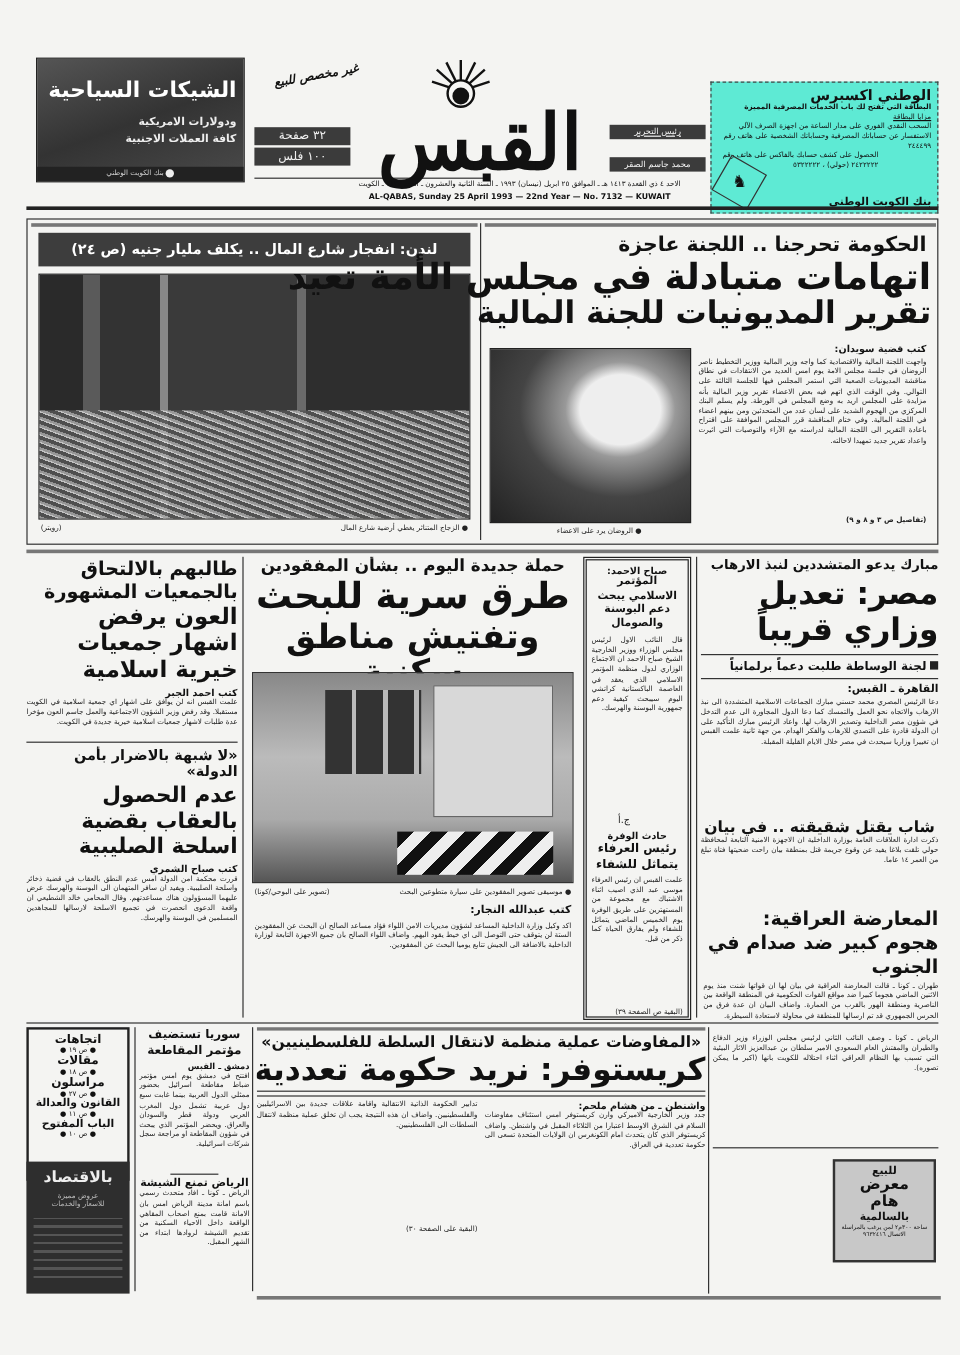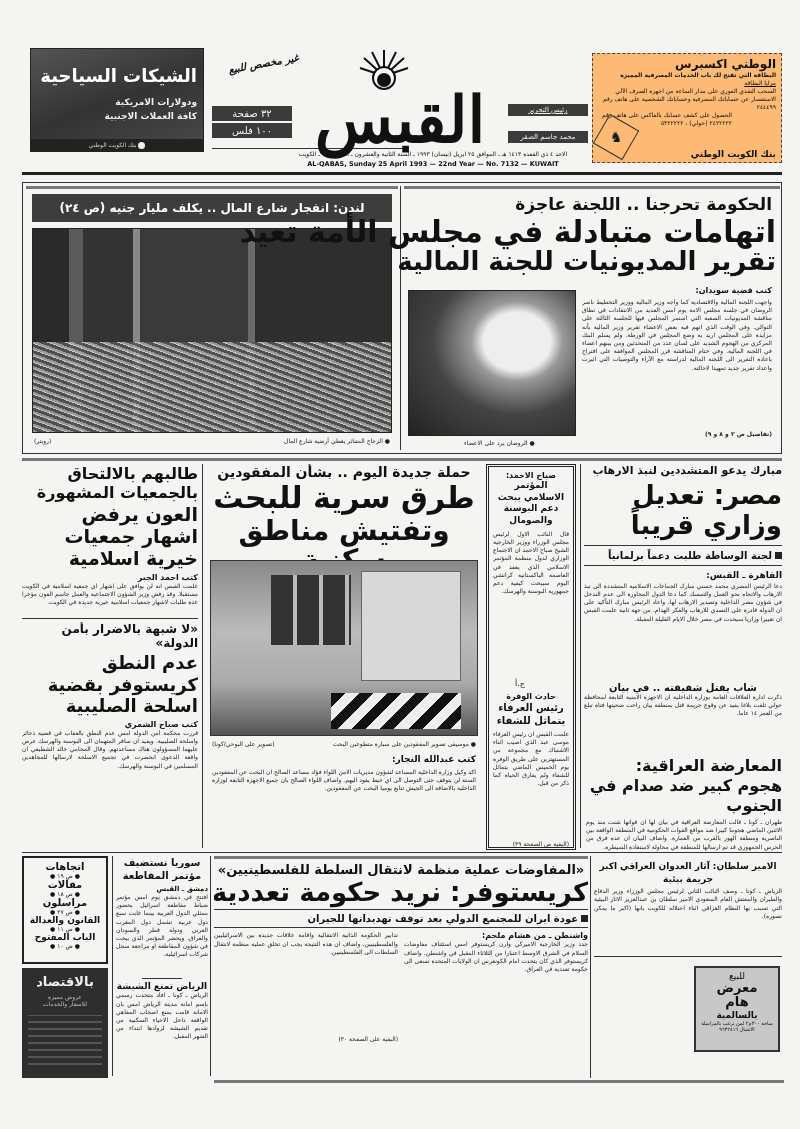--- a/index.html
+++ b/index.html
@@ -62,21 +62,21 @@
     </svg>
   </div>
 
   <div class="abs mast-logo" style="left:302px;top:88px;width:196px;text-align:center;font-size:64px;">القبس</div>
 
   <div class="abs" style="left:508px;top:104px;width:80px;">
     <div class="label-bar" style="font-size:7px;margin-bottom:15px;text-decoration:underline;">رئيس التحرير</div>
     <div class="label-bar" style="font-size:7px;">محمد جاسم الصقر</div>
   </div>
 
-  <div class="abs" style="left:592px;top:53px;width:190px;height:110px;border:1px dashed #444;padding:3px 5px;background:#fdba74;">
+  <div class="abs" style="left:592px;top:68px;width:190px;height:110px;border:1px dashed #444;padding:3px 5px;background:#5eead4;">
     <div style="font-size:12px;font-weight:900;text-align:right;">الوطني اكسبرس</div>
     <div class="ad-text" style="font-weight:700;">البطاقة التي تفتح لك باب الخدمات المصرفية المميزة</div>
     <div class="ad-text" style="text-decoration:underline;">مزايا البطاقة</div>
     <div class="ad-text">السحب النقدي الفوري على مدار الساعة من اجهزة الصرف الآلي</div>
     <div class="ad-text">الاستفسار عن حساباتك المصرفية وحساباتك الشخصية على هاتف رقم ٢٤٤٤٩٩</div>
     <div class="ad-text" style="margin-right:44px;">الحصول على كشف حسابك بالفاكس على هاتف رقم ٢٤٢٢٢٢٢ (حولي) ، ٥٣٢٢٢٢٢</div>
     <div style="position:absolute;right:5px;bottom:3px;font-size:9px;font-weight:900;">بنك الكويت الوطني</div>
     <div style="position:absolute;left:6px;bottom:8px;width:34px;height:34px;border:1px solid #333;transform:rotate(30deg);display:flex;align-items:center;justify-content:center;">
       <span style="font-size:14px;transform:rotate(-30deg);">♞</span>
     </div>
@@ -120,21 +120,21 @@
 <div class="col" style="left:584px;top:464px;width:198px;height:384px;">
   <div class="kicker" style="font-size:11px;">مبارك يدعو المتشددين لنبذ الارهاب</div>
   <div class="headline" style="font-size:26px;margin-top:4px;line-height:1.15;">مصر: تعديل وزاري قريباً</div>
   <div class="rule-thin" style="position:relative;margin:4px 0;width:100%;"></div>
   <div class="kicker" style="font-size:10px;">
     <span style="display:inline-block;width:7px;height:7px;background:#222;margin-left:3px;"></span><span>لجنة الوساطة طلبت دعماً برلمانياً</span>
   </div>
   <div class="rule-thin" style="position:relative;margin:4px 0;width:100%;"></div>
   <div class="byline">القاهرة ـ القبس:</div>
   <div class="body-text" style="height:96px;overflow:hidden;margin-top:2px;">دعا الرئيس المصري محمد حسني مبارك الجماعات الاسلامية المتشددة الى نبذ الارهاب والاتجاه نحو العمل والتمسك كما دعا الدول المجاورة الى عدم التدخل في شؤون مصر الداخلية وتصدير الارهاب لها. واعاد الرئيس مبارك التأكيد على ان الدولة قادرة على التصدي للارهاب والفكر الهدام. من جهة ثانية علمت القبس ان تغييرا وزاريا سيحدث في مصر خلال الايام القليلة المقبلة.</div>
-  <div class="kicker" style="font-size:10px;text-align:center;margin-top:4px;">شاب يقتل شقيقته .. في بيان</div>
+  <div class="kicker" style="font-size:13px;text-align:center;margin-top:4px;">شاب يقتل شقيقته .. في بيان</div>
   <div class="body-text" style="height:80px;overflow:hidden;">ذكرت ادارة العلاقات العامة بوزارة الداخلية ان الاجهزة الامنية التابعة لمحافظة حولي تلقت بلاغا يفيد عن وقوع جريمة قتل بمنطقة بيان راحت ضحيتها فتاة تبلغ من العمر ١٤ عاما.</div>
 </div>
 
 <div class="vrule" style="left:580px;top:464px;height:384px;"></div>
 
 <div class="col dbl" style="left:486px;top:464px;width:90px;height:386px;padding:4px;">
   <div class="kicker" style="font-size:8px;text-align:center;">صباح الاحمد:</div>
   <div class="kicker" style="font-size:9px;text-align:center;line-height:1.3;">المؤتمر الاسلامي يبحث دعم البوسنة والصومال</div>
   <div class="body-text" style="height:150px;overflow:hidden;margin-top:3px;">قال النائب الاول لرئيس مجلس الوزراء ووزير الخارجية الشيخ صباح الاحمد ان الاجتماع الوزاري لدول منظمة المؤتمر الاسلامي الذي يعقد في العاصمة الباكستانية كراتشي اليوم سيبحث كيفية دعم جمهورية البوسنة والهرسك.</div>
   <div class="body-text" style="text-align:left;font-size:8px;padding-left:22px;">ج.أ</div>
@@ -165,28 +165,28 @@
   <div class="kicker" style="font-size:16px;">طالبهم بالالتحاق بالجمعيات المشهورة</div>
   <div class="headline" style="font-size:19px;margin-top:2px;line-height:1.15;">العون يرفض اشهار جمعيات خيرية اسلامية</div>
   <div class="byline" style="font-size:8px;margin-top:3px;">كتب احمد الجبر</div>
   <div class="body-text" style="height:60px;overflow:hidden;">علمت القبس انه لن يوافق على اشهار اي جمعية اسلامية في الكويت مستقبلا. وقد رفض وزير الشؤون الاجتماعية والعمل جاسم العون مؤخرا عدة طلبات لاشهار جمعيات اسلامية خيرية جديدة في الكويت.</div>
 </div>
 
 <div class="rule-thin" style="left:22px;top:618px;width:176px;"></div>
 
 <div class="col" style="left:22px;top:622px;width:176px;height:210px;">
   <div class="kicker" style="font-size:12px;">«لا شبهة بالاضرار بأمن الدولة»</div>
-  <div class="headline" style="font-size:18px;margin-top:2px;line-height:1.2;">عدم النطق كريستوفر بقضية اسلحة الصليبية</div>
+  <div class="headline" style="font-size:18px;margin-top:2px;line-height:1.2;">عدم الحصول بالعقاب بقضية اسلحة الصليبية</div>
   <div class="byline" style="font-size:8px;margin-top:3px;">كتب صباح الشمري</div>
   <div class="body-text" style="height:110px;overflow:hidden;">قررت محكمة امن الدولة امس عدم النطق بالعقاب في قضية ذخائر واسلحة الصليبية. ويفيد ان سافر المتهمان الى البوسنة والهرسك عرض عليهما المسؤولون هناك مساعدتهم. وقال المحامي خالد الشطيعي ان واقعة الدعوى انحصرت في تجميع الاسلحة لارسالها للمجاهدين المسلمين في البوسنة والهرسك.</div>
 </div>
 
 <div class="rule-thin" style="left:22px;top:852px;width:760px;"></div>
 
-<div class="col boxed" style="left:22px;top:856px;width:86px;height:108px;padding:3px;">
+<div class="col boxed" style="left:22px;top:856px;width:86px;height:128px;padding:3px;">
   <div style="text-align:center;">
     <div class="kicker" style="font-size:10px;text-align:center;">اتجاهات</div>
     <div style="font-size:6px;">● ص ١٩ ●</div>
   </div>
   <div style="text-align:center;">
     <div class="kicker" style="font-size:10px;text-align:center;">مقالات</div>
     <div style="font-size:6px;">● ص ١٨ ●</div>
   </div>
   <div style="text-align:center;">
     <div class="kicker" style="font-size:10px;text-align:center;">مراسلون</div>
@@ -220,23 +220,20 @@
   <div class="body-text" style="height:70px;overflow:hidden;">الرياض ـ كونا ـ افاد متحدث رسمي باسم امانة مدينة الرياض امس بان الامانة قامت بمنع اصحاب المقاهي الواقعة داخل الاحياء السكنية من تقديم الشيشة لروادها ابتداء من الشهر المقبل.</div>
 </div>
 
 <div class="vrule" style="left:210px;top:856px;height:220px;"></div>
 
 <div class="col" style="left:214px;top:856px;width:374px;height:222px;">
   <div class="rule-thick" style="left:0;top:0;width:374px;background:#777;"></div>
   <div class="kicker" style="font-size:13px;text-align:center;margin-top:6px;">«المفاوضات عملية منظمة لانتقال السلطة للفلسطينيين»</div>
   <div class="headline" style="font-size:26px;text-align:center;margin-top:2px;white-space:nowrap;">كريستوفر: نريد حكومة تعددية للعراق</div>
   <div class="rule-thin" style="position:relative;margin:3px 0;width:100%;"></div>
-  <div class="kicker" style="font-size:10px;">
-    <span style="display:inline-block;width:7px;height:7px;background:#222;margin-left:3px;"></span><span>عودة ايران للمجتمع الدولي بعد توقف تهديداتها للجيران</span>
-  </div>
   <div class="rule-thin" style="position:relative;margin:3px 0;width:100%;"></div>
   <div style="display:flex;gap:6px;flex-direction:row;">
     <div style="width:184px;">
       <div class="byline" style="font-size:8px;">واشنطن ـ من هشام ملحم:</div>
       <div class="body-text" style="height:100px;overflow:hidden;">جدد وزير الخارجية الاميركي وارن كريستوفر امس استئناف مفاوضات السلام في الشرق الاوسط اعتبارا من الثلاثاء المقبل في واشنطن. واضاف كريستوفر الذي كان يتحدث امام الكونغرس ان الولايات المتحدة تسعى الى حكومة تعددية في العراق.</div>
     </div>
     <div style="width:184px;">
       <div class="body-text" style="height:104px;overflow:hidden;">تدابير الحكومة الذاتية الانتقالية واقامة علاقات جديدة بين الاسرائيليين والفلسطينيين. واضاف ان هذه النتيجة يجب ان تخلق عملية منظمة لانتقال السلطات الى الفلسطينيين.</div>
       <div class="body-text">(البقية على الصفحة ٣٠)</div>
     </div>
@@ -245,26 +242,25 @@
 
 <div class="col" style="left:592px;top:760px;width:190px;height:94px;"></div>
 <div class="col" style="left:586px;top:756px;width:196px;height:100px;">
   <div class="headline" style="font-size:16px;line-height:1.25;">المعارضة العراقية: هجوم كبير ضد صدام في الجنوب</div>
   <div class="body-text" style="height:54px;overflow:hidden;margin-top:2px;">طهران ـ كونا ـ قالت المعارضة العراقية في بيان لها ان قواتها شنت منذ يوم الاثنين الماضي هجوما كبيرا ضد مواقع القوات الحكومية في المنطقة الواقعة بين الناصرية ومنطقة الهور بالقرب من العمارة. واضاف البيان ان عدة فرق من الحرس الجمهوري قد تم ارسالها للمنطقة في محاولة لاستعادة السيطرة.</div>
 </div>
 
 <div class="vrule" style="left:590px;top:856px;height:222px;"></div>
 
 <div class="col" style="left:594px;top:860px;width:188px;height:92px;">
-  <div class="headline" style="font-size:9px;text-align:center;line-height:1.4;font-weight:700;">الامير سلطان: آثار العدوان العراقي اكبر جريمة بيئية</div>
   <div class="body-text" style="height:54px;overflow:hidden;margin-top:2px;">الرياض ـ كونا ـ وصف النائب الثاني لرئيس مجلس الوزراء وزير الدفاع والطيران والمفتش العام السعودي الامير سلطان بن عبدالعزيز الاثار البيئية التي تسبب بها النظام العراقي اثناء احتلاله للكويت بانها (اكبر ما يمكن تصوره).</div>
 </div>
 <div class="rule-thin" style="left:594px;top:956px;width:188px;"></div>
 
 <div class="col" style="left:694px;top:966px;width:86px;height:86px;border:2px solid #333;background:#c8c8c8;padding:3px;">
-  <div style="font-size:9px;font-weight:400;text-align:center;">للبيع</div>
+  <div style="font-size:9px;font-weight:700;text-align:center;">للبيع</div>
   <div style="font-size:13px;font-weight:900;text-align:center;line-height:1.1;">معرض</div>
   <div style="font-size:13px;font-weight:900;text-align:center;line-height:1.1;">هام</div>
   <div style="font-size:9px;font-weight:900;text-align:center;">بالسالمية</div>
   <div style="font-size:5px;text-align:center;line-height:6px;">ساحة ٣٠٠م٢ لمن يرغب بالمراسلة الاتصال ٩٦٣٢٤١٦</div>
 </div>
 
 <div class="rule-thick" style="left:214px;top:1080px;width:570px;background:#777;"></div>
 
 </body></html>

